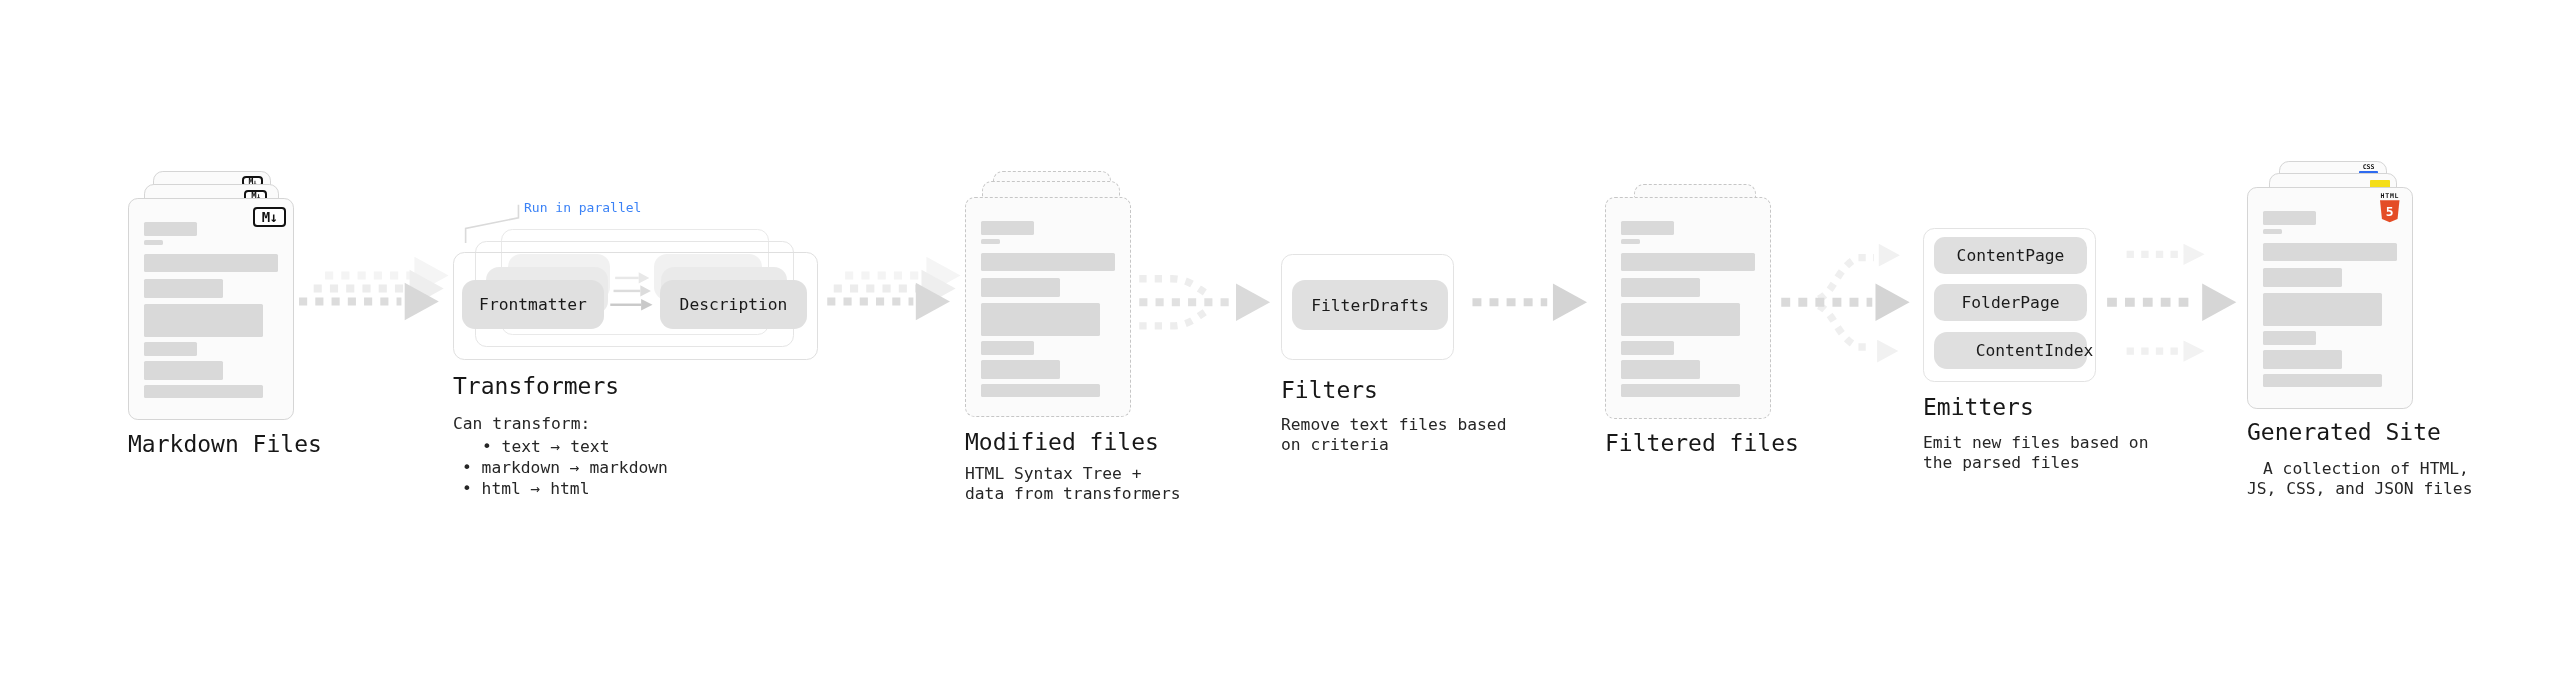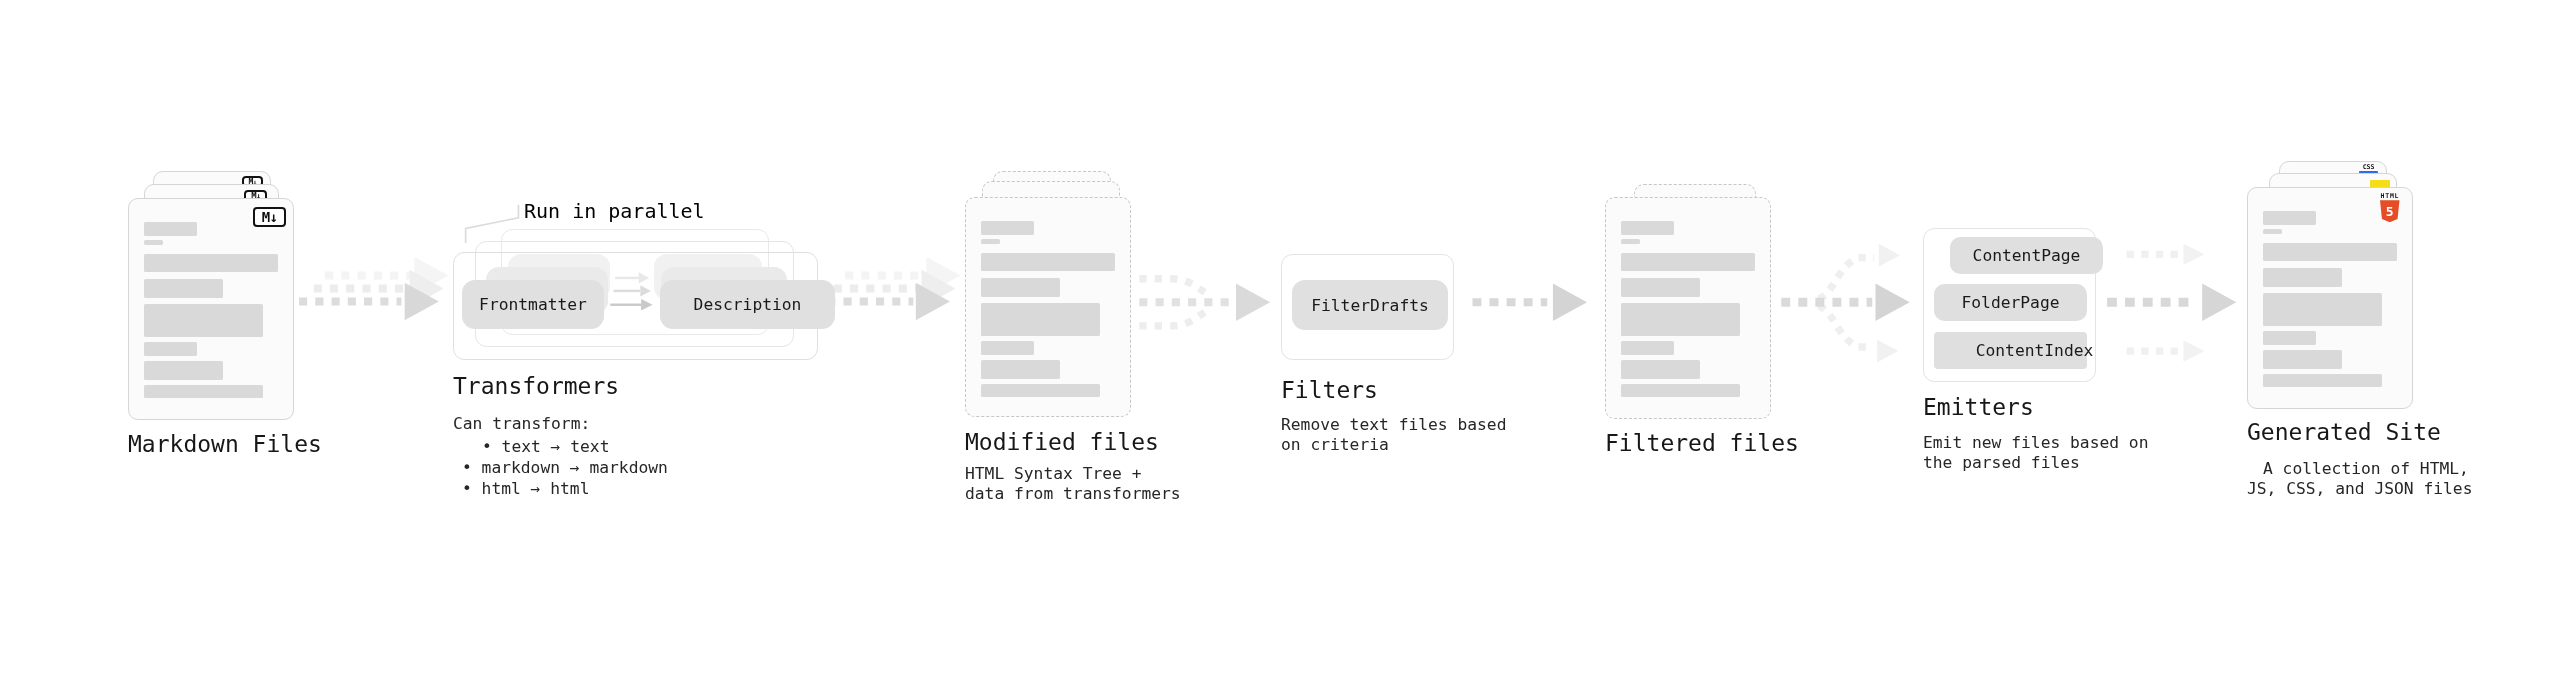--- a/index.html
+++ b/index.html
@@ -19,21 +19,21 @@
   
   .frame{position:absolute;box-sizing:border-box;border:1.6px solid #e1e1e1;border-radius:11.4px;background:transparent;}
   
   .pill{position:absolute;box-sizing:border-box;background:#dfdfdf;border-radius:13px;
     display:flex;align-items:center;justify-content:center;font-size:16.3px;color:#1a1a1a;white-space:pre;}
   .pill.ghost1{background:#eaeaea;}
   .pill.ghost2{background:#f1f1f1;}
   
   .stage-title{position:absolute;font-size:23px;line-height:1;color:#171717;white-space:pre;}
   .stage-sub{position:absolute;font-size:16.3px;line-height:1;color:#262626;white-space:pre;}
-  .annotation{position:absolute;font-size:20px;line-height:1;color:#000000;white-space:pre;}
+  .annotation{position:absolute;font-size:13px;line-height:1;color:#3b82f6;white-space:pre;}
   
   .css-badge{position:absolute;width:18.7px;height:11.4px;}
   .css-badge .css-word{position:absolute;left:0;top:-1.6px;width:100%;text-align:center;font-size:6.5px;font-weight:bold;color:#111;letter-spacing:0;}
   .css-badge .css-bar{position:absolute;left:0;top:6.5px;width:100%;height:3.3px;border-radius:0.8px;}
   .js-badge{position:absolute;width:19.5px;height:10.6px;border-radius:0.8px;}
   .html5-logo{position:absolute;width:28px;height:32.5px;}
   .html5-word{position:absolute;left:0;top:0;width:100%;text-align:center;font-size:6.5px;font-weight:bold;color:#111;letter-spacing:0.8px;}
   .html5-shield{position:absolute;left:4.1px;top:8.1px;width:19.5px;height:23px;
     clip-path:polygon(0% 0%,100% 0%,90% 82%,50% 96%,10% 82%);
     display:flex;align-items:center;justify-content:center;
@@ -135,21 +135,21 @@
     <div class="frame" style="left:501px;top:229px;width:268px;height:106px;border-color:#e9e9e9;"></div>
     <div class="pill ghost2" style="left:508px;top:254px;width:102px;height:46px;"></div>
     <div class="pill ghost2" style="left:654px;top:254px;width:108px;height:46px;"></div>
 
     <div class="frame" style="left:475px;top:241px;width:319px;height:106px;border-color:#e5e5e5;"></div>
     <div class="pill ghost1" style="left:486px;top:267px;width:122px;height:47px;"></div>
     <div class="pill ghost1" style="left:661px;top:267px;width:126px;height:47px;"></div>
 
     <div class="frame" style="left:453px;top:252px;width:365px;height:108px;border-color:#dfdfdf;"></div>
     <div class="pill" style="left:462px;top:280px;width:142px;height:49px;background:#e0e0e0;">Frontmatter</div>
-    <div class="pill" style="left:660px;top:280px;width:175px;height:49px;background:#e0e0e0;">Description</div>
+    <div class="pill" style="left:660px;top:280px;width:147px;height:49px;background:#e0e0e0;">Description</div>
 
     <div class="stage-title" style="left:453px;top:375px;">Transformers</div>
     <div class="stage-sub" style="left:453px;top:416px;">Can transform:</div>
     <div class="stage-sub" style="left:462px;top:439px;margin-left:20px;">• text → text</div>
     <div class="stage-sub" style="left:462px;top:460px;">• markdown → markdown</div>
     <div class="stage-sub" style="left:462px;top:481px;text-align:right;">• html → html</div>
   </div>
 
   <div>
     <div class="card dashed" style="left:993px;top:171px;width:118px;height:49px;"></div>
@@ -191,23 +191,23 @@
           <span style="left: 15.4px; top: 143px; width: 53px; height: 14px;"></span>
           <span style="left: 15.4px; top: 162px; width: 79px; height: 18.7px;"></span>
           <span style="left: 15.4px; top: 186px; width: 119px; height: 13px;"></span>
         </div>
     </div>
     <div class="stage-title" style="left:1605px;top:432px;">Filtered files</div>
   </div>
 
   <div>
     <div class="frame" style="left:1923px;top:228px;width:173px;height:154px;border-color:#e3e3e3;"></div>
-    <div class="pill" style="left:1934px;top:237px;width:153px;height:37px;border-radius:10.6px;margin-left:16px;">ContentPage</div>
+    <div class="pill" style="left:1934px;top:237px;width:153px;height:37px;border-radius:10.6px;">ContentPage</div>
     <div class="pill" style="left:1934px;top:284px;width:153px;height:37px;border-radius:10.6px;">FolderPage</div>
-    <div class="pill" style="left:1934px;top:332px;width:153px;height:37px;border-radius:4px;padding-left:48px;">ContentIndex</div>
+    <div class="pill" style="left:1934px;top:332px;width:153px;height:37px;border-radius:13px;padding-left:48px;">ContentIndex</div>
     <div class="stage-title" style="left:1923px;top:396px;">Emitters</div>
     <div class="stage-sub" style="left:1923px;top:435px;">Emit new files based on</div>
     <div class="stage-sub" style="left:1923px;top:455px;">the parsed files</div>
   </div>
 
   <div>
     <div class="card" style="left:2279px;top:161px;width:108px;height:49px;">
       <div class="css-badge" style="right:8.1px;top:2.4px;">
         <div class="css-word">CSS</div>
         <div class="css-bar" style="background: rgb(46, 107, 240);"></div>

